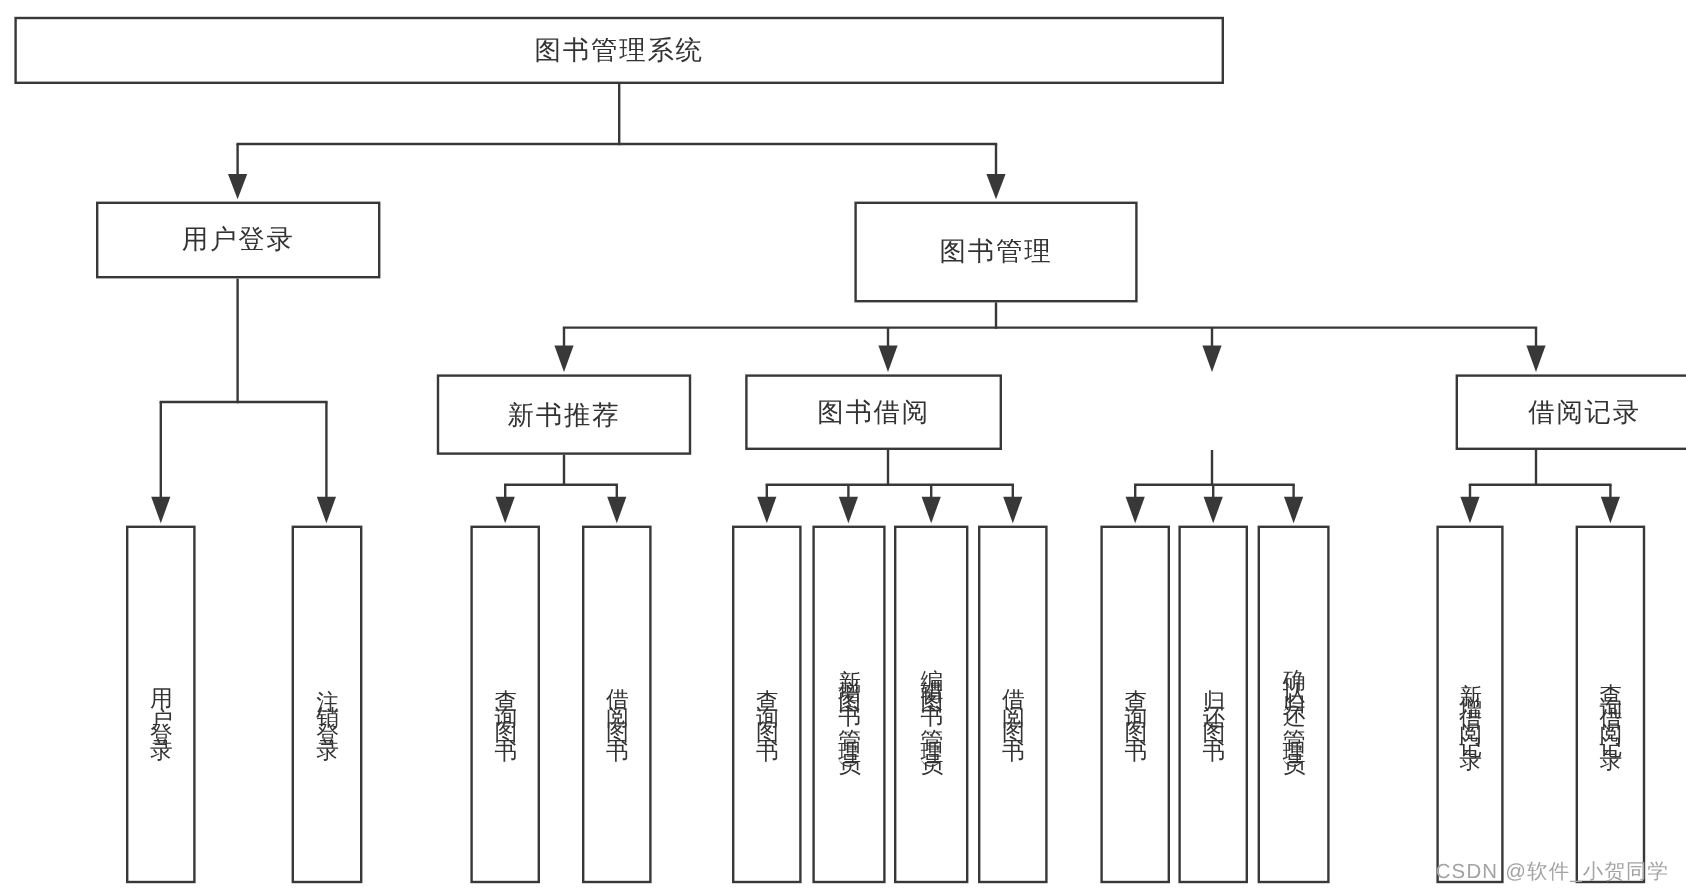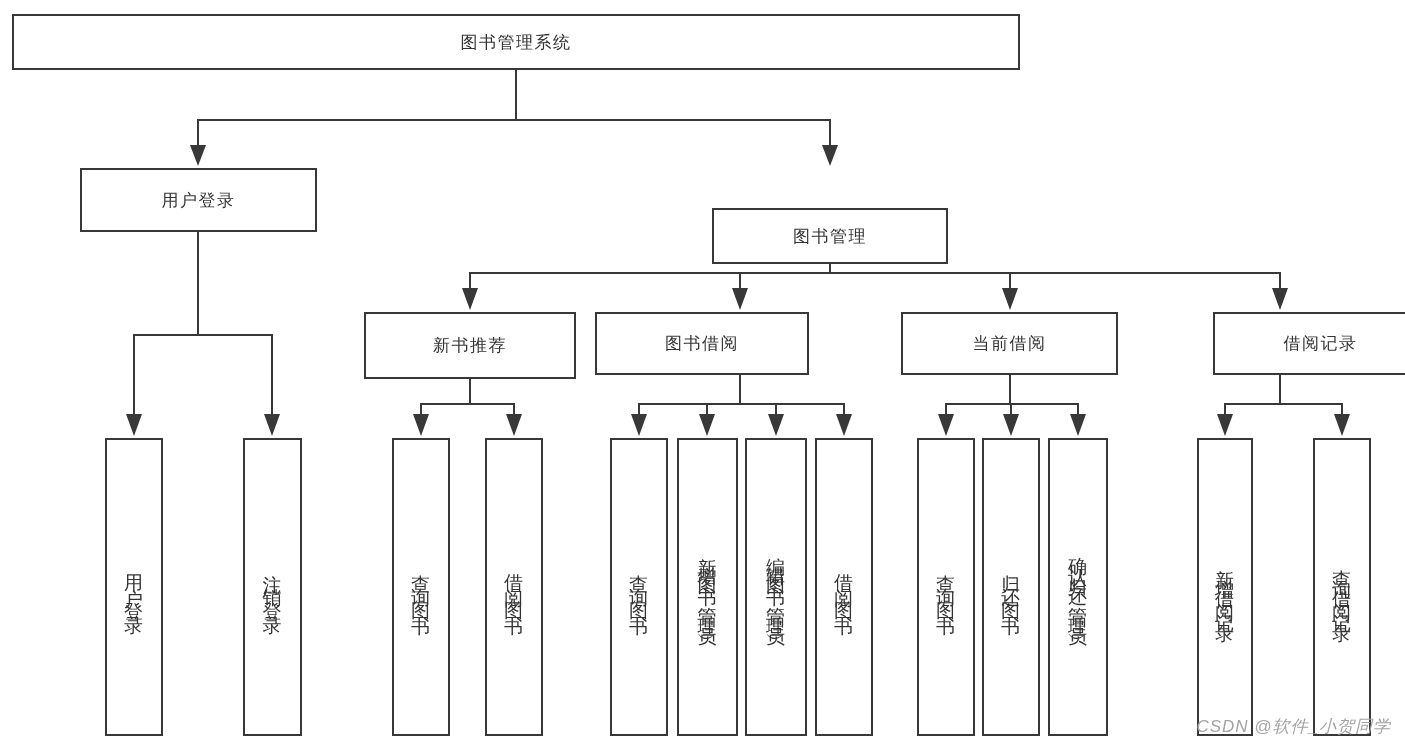--- a/index.html
+++ b/index.html
@@ -17,31 +17,31 @@
   }
   .connectors{position:absolute;left:0;top:0;z-index:1;}
   .connectors line{stroke:var(--line-color);stroke-width:2;}
   .connectors polygon{fill:var(--line-color);}
   .box{
     position:absolute;z-index:2;box-sizing:border-box;
     border:2px solid var(--line-color);background:var(--box-fill);
     display:flex;align-items:center;justify-content:center;
     color:var(--text-color);
   }
-  .hlabel{font-size:17px;letter-spacing:1.5px;white-space:nowrap;}
+  .hlabel{font-size:22px;letter-spacing:1.5px;white-space:nowrap;}
   .vlabel{
     writing-mode:vertical-rl;text-orientation:mixed;
     font-size:19px;line-height:1;white-space:nowrap;
   }
   .sp4{letter-spacing:14px;}
   .sp6{letter-spacing:11px;}
   .sp9{letter-spacing:10px;}
   .watermark{
     position:absolute;z-index:3;right:14px;top:715px;
-    font-size:17px;color:var(--wm-color);letter-spacing:1px;white-space:nowrap;font-style:italic;
+    font-size:17px;color:var(--wm-color);letter-spacing:1px;white-space:nowrap;
   }
 </style>
 </head>
 <body>
 
 <div class="stage">
 
   <svg class="connectors" width="1405" height="747" viewBox="0 0 1405 747" aria-hidden="true">
 
     <line x1="516" y1="70" x2="516" y2="121"></line>
@@ -104,32 +104,29 @@
     <polygon points="1334,414 1350,414 1342,436"></polygon>
   </svg>
 
   <div class="box" style="left:12px;top:14px;width:1008px;height:56px;">
     <span class="hlabel">图书管理系统</span>
   </div>
 
   <div class="box" style="left:80px;top:168px;width:237px;height:64px;">
     <span class="hlabel">用户登录</span>
   </div>
-  <div class="box" style="left:712px;top:168px;width:236px;height:56px;margin-top:40px;">
+  <div class="box" style="left:712px;top:168px;width:236px;height:84px;">
     <span class="hlabel">图书管理</span>
   </div>
 
   <div class="box" style="left:364px;top:312px;width:212px;height:67px;">
     <span class="hlabel">新书推荐</span>
   </div>
-  <div class="box" style="left:595px;top:312px;width:214px;height:63px;">
+  <div class="box" style="left:621px;top:312px;width:214px;height:63px;">
     <span class="hlabel">图书借阅</span>
-  </div>
-  <div class="box" style="left:901px;top:312px;width:217px;height:63px;">
-    <span class="hlabel">当前借阅</span>
   </div>
   <div class="box" style="left:1213px;top:312px;width:215px;height:63px;">
     <span class="hlabel">借阅记录</span>
   </div>
 
   <div class="box" style="left:105px;top:438px;width:58px;height:298px;">
     <span class="vlabel sp4">用户登录</span>
   </div>
   <div class="box" style="left:243px;top:438px;width:59px;height:298px;">
     <span class="vlabel sp4">注销登录</span>

